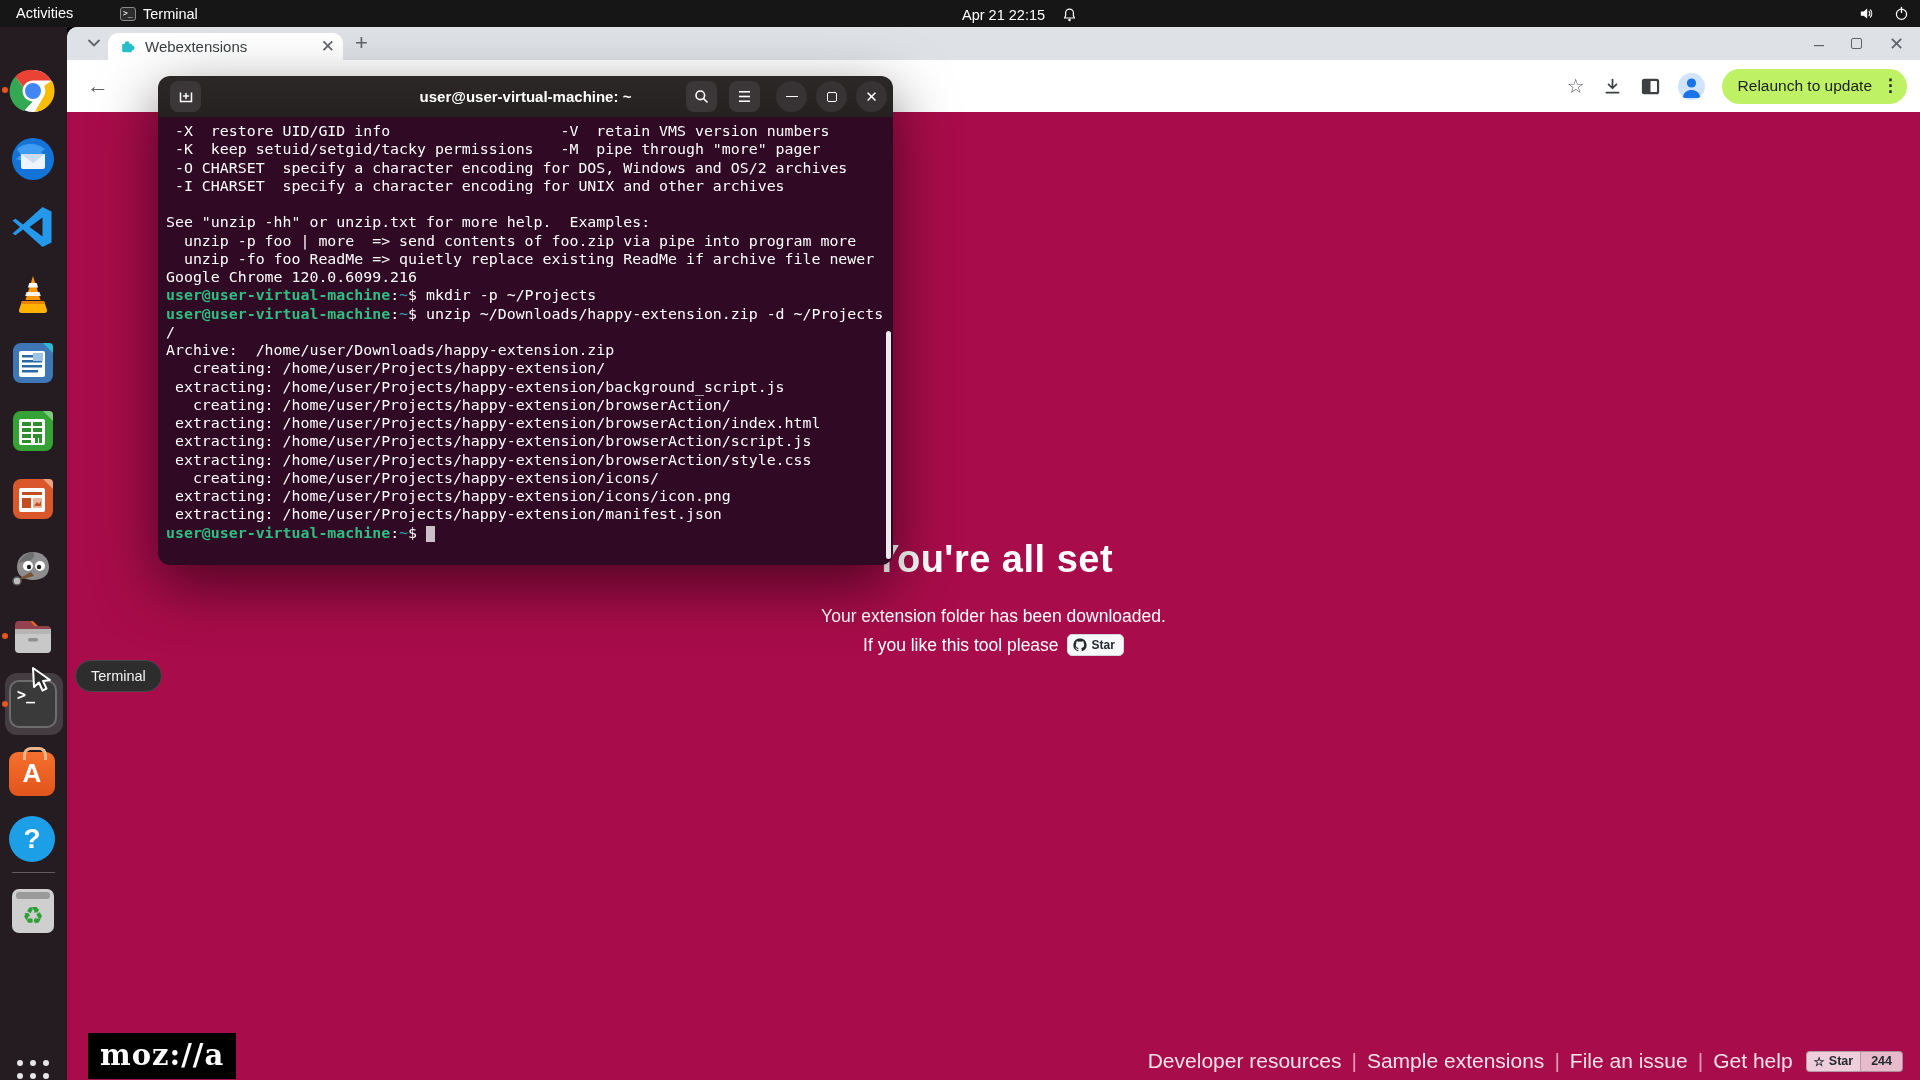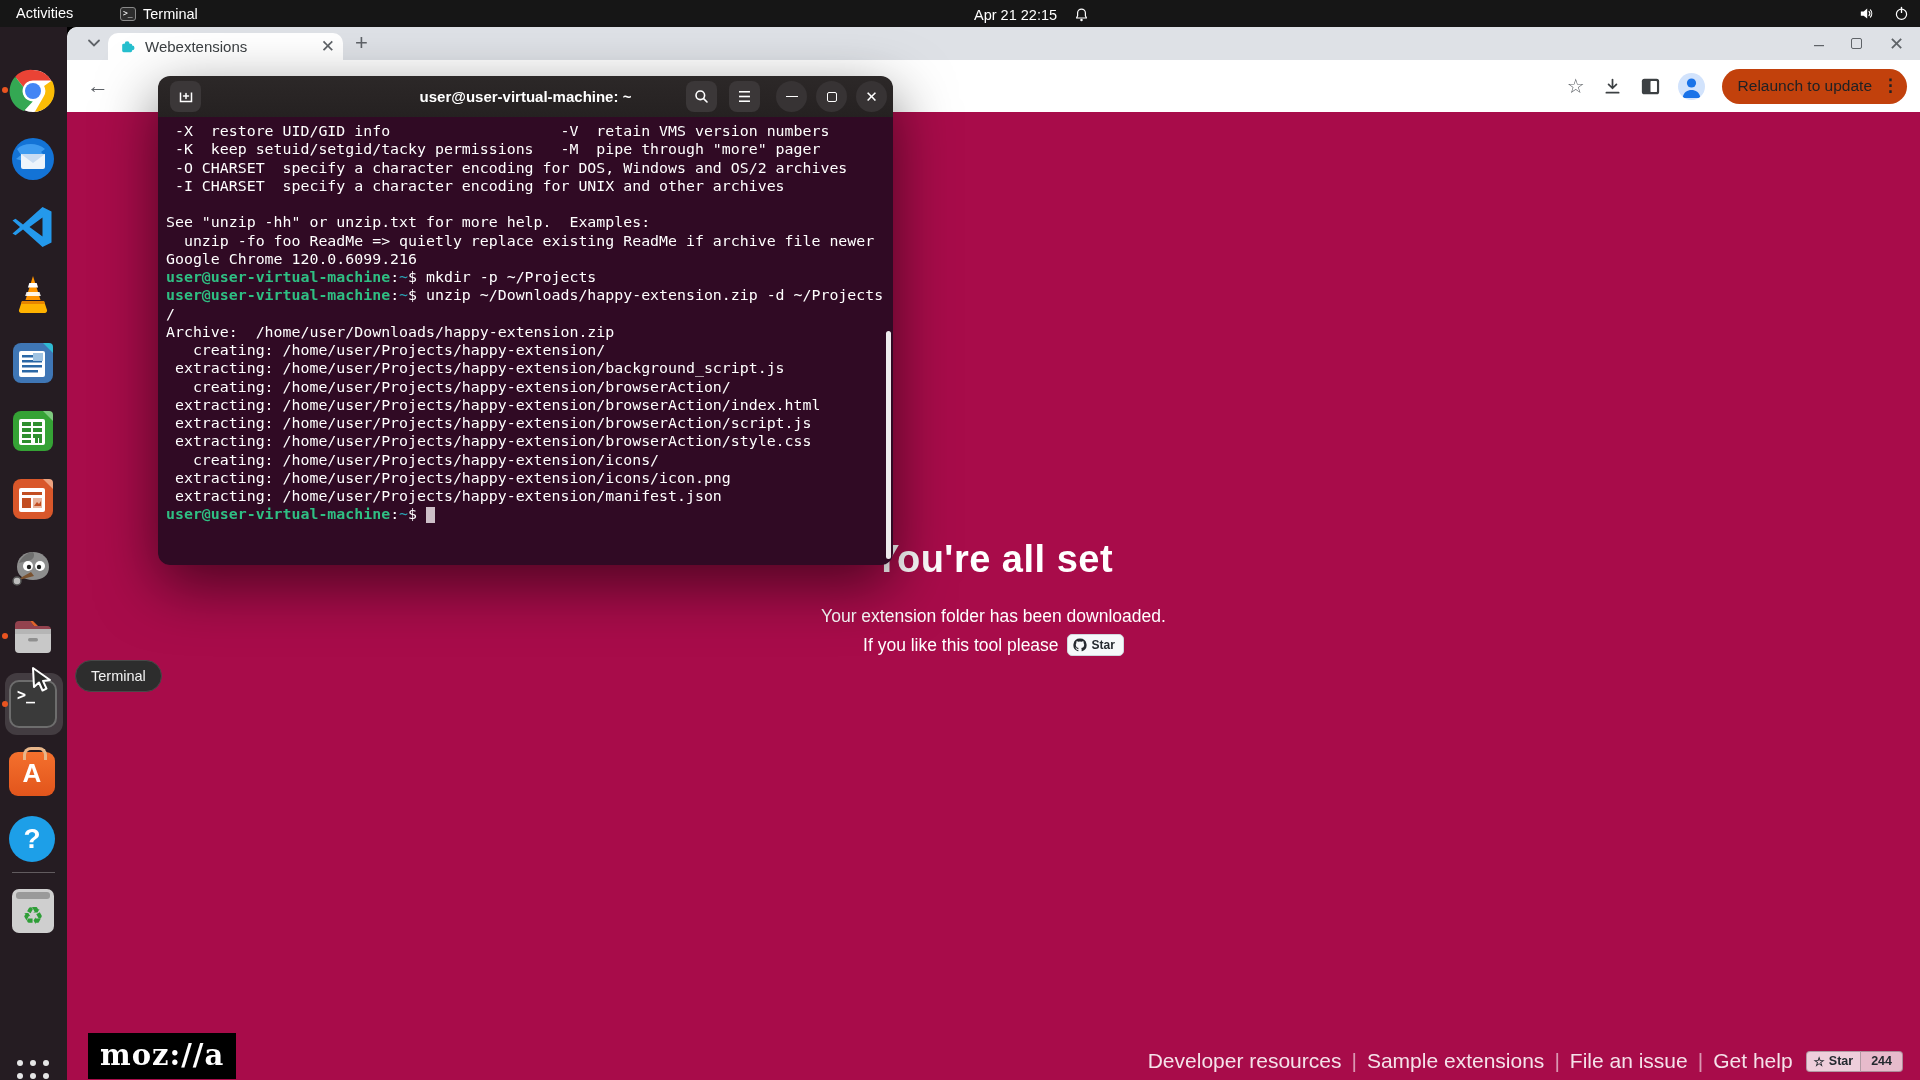--- a/index.html
+++ b/index.html
@@ -4,21 +4,21 @@
 <style>
   * { margin:0; padding:0; box-sizing:border-box; }
   html,body { width:1920px; height:1080px; overflow:hidden; background:#000; font-family:"Liberation Sans",sans-serif; }
   #stage { position:relative; width:1920px; height:1080px; overflow:hidden; }
 
   
   #topbar { position:absolute; left:0; top:0; width:1920px; height:27px; background:#161616; color:#fff; font-size:14.5px; z-index:50; }
   #topbar .activities { position:absolute; left:16px; top:0; line-height:27px; }
   #topbar .tb-app { position:absolute; left:120px; top:0; height:27px; display:flex; align-items:center; gap:7px; }
   .mini-term { width:16px; height:14px; background:#2d2d2d; border:1px solid #8a8a8a; border-radius:3px; color:#fff; font-size:8px; line-height:12px; padding-left:2px; font-family:"DejaVu Sans Mono",monospace; }
-  #topbar .tb-clock-group { position:absolute; left:962px; top:0; height:30px; display:flex; align-items:center; gap:16px;margin-left:12px; }
+  #topbar .tb-clock-group { position:absolute; left:962px; top:0; height:30px; display:flex; align-items:center; gap:16px; }
   #topbar .tb-right { position:absolute; right:10px; top:0; height:27px; display:flex; align-items:center; gap:18px; }
   .tb-ico { width:17px; height:17px; display:block; }
 
   
   #dock { position:absolute; left:0; top:27px; width:67px; height:1053px; background:#251c22; z-index:40; }
   .dock-item { position:absolute; left:9px; width:48px; height:48px; }
   .dock-dot { position:absolute; left:2px; width:6px; height:6px; border-radius:50%; background:#e95420; }
   .dock-divider { position:absolute; left:12px; width:43px; height:1px; background:rgba(255,255,255,.28); }
   .dock-active-bg { position:absolute; left:5px; top:646px; width:58px; height:62px; background:rgba(255,255,255,.14); border-radius:12px; }
   .ico-term-tile { width:48px; height:48px; background:#3a3a3a; border:2px solid #6d6d6d; border-radius:10px; color:#fff; font-family:"DejaVu Sans Mono",monospace; font-size:15px; font-weight:bold; padding:4px 0 0 6px; }
@@ -47,21 +47,21 @@
   .tab-new { position:absolute; left:288px; top:3px; color:#5f6368; font-size:22px; font-weight:300; line-height:26px; }
   .win-ctl { position:absolute; right:16px; top:0; height:33px; display:flex; align-items:center; gap:27px; color:#5f6368; }
   .wc-min { font-size:18px; line-height:10px; }
   .wc-max { width:11px; height:11px; border:1.6px solid #5f6368; border-radius:2px; }
   .wc-close { font-size:18px; }
 
   .toolbar { position:absolute; left:0; top:33px; width:100%; height:52px; background:#ffffff; }
   .nav-back { position:absolute; left:20px; top:13px; font-size:22px; color:#5f6368; }
   .tb-cluster { position:absolute; right:13px; top:0; height:52px; display:flex; align-items:center; gap:17px; }
   .bm-star { font-size:20px; color:#5f6368; }
-  .relaunch { height:35px; background:#c2410c; border-radius:18px; display:flex; align-items:center; padding:0 8px 0 16px; gap:10px; }
+  .relaunch { height:35px; background:#bef264; border-radius:18px; display:flex; align-items:center; padding:0 8px 0 16px; gap:10px; }
   .relaunch .lbl { font-size:15.5px; color:#202124; }
   .kebab { color:#202124; font-size:17px; font-weight:bold; letter-spacing:0; line-height:14px; }
   .avatar { width:27px; height:27px; border-radius:50%; background:#d2e3fc; overflow:hidden; }
 
   .content { position:absolute; left:0; top:85px; width:100%; height:968px; background:#a80c4a; }
   .hero { position:absolute; left:0; top:426px; width:100%; text-align:center; color:#fff; }
   .hero h1 { font-size:38px; font-weight:bold; letter-spacing:.5px; }
   .hero .l1 { margin-top:25px; font-size:17.5px; }
   .hero .l2 { margin-top:7px; font-size:17.5px; display:flex; justify-content:center; align-items:center; gap:8px; }
   .gh-btn-sm { display:inline-flex; align-items:center; gap:5px; background:#f6f8fa; border:1px solid #d0d7de; border-radius:5px; height:22px; padding:0 8px 0 5px; color:#24292f; font-size:12px; font-weight:bold; }
@@ -389,20 +389,21 @@
           <span class="g-close">✕</span>
         </div>
     </div>
     <div class="term-body">
         <div class="tl"><span class="sg-w"> -X  restore UID/GID info                   -V  retain VMS version numbers</span></div>
         <div class="tl"><span class="sg-w"> -K  keep setuid/setgid/tacky permissions   -M  pipe through "more" pager</span></div>
         <div class="tl"><span class="sg-w"> -O CHARSET  specify a character encoding for DOS, Windows and OS/2 archives</span></div>
         <div class="tl"><span class="sg-w"> -I CHARSET  specify a character encoding for UNIX and other archives</span></div>
         <div class="tl"><span class="sg-w"></span></div>
         <div class="tl"><span class="sg-w">See "unzip -hh" or unzip.txt for more help.  Examples:</span></div>
+        <div class="tl"><span class="sg-w">  unzip -p foo | more  =&gt; send contents of foo.zip via pipe into program more</span></div>
         <div class="tl"><span class="sg-w">  unzip -fo foo ReadMe =&gt; quietly replace existing ReadMe if archive file newer</span></div>
         <div class="tl"><span class="sg-w">Google Chrome 120.0.6099.216</span></div>
         <div class="tl"><span class="sg-g">user@user-virtual-machine</span><span class="sg-w">:</span><span class="sg-t">~</span><span class="sg-w">$ mkdir -p ~/Projects</span></div>
         <div class="tl"><span class="sg-g">user@user-virtual-machine</span><span class="sg-w">:</span><span class="sg-t">~</span><span class="sg-w">$ unzip ~/Downloads/happy-extension.zip -d ~/Projects</span></div>
         <div class="tl"><span class="sg-w">/</span></div>
         <div class="tl"><span class="sg-w">Archive:  /home/user/Downloads/happy-extension.zip</span></div>
         <div class="tl"><span class="sg-w">   creating: /home/user/Projects/happy-extension/</span></div>
         <div class="tl"><span class="sg-w"> extracting: /home/user/Projects/happy-extension/background_script.js</span></div>
         <div class="tl"><span class="sg-w">   creating: /home/user/Projects/happy-extension/browserAction/</span></div>
         <div class="tl"><span class="sg-w"> extracting: /home/user/Projects/happy-extension/browserAction/index.html</span></div>

